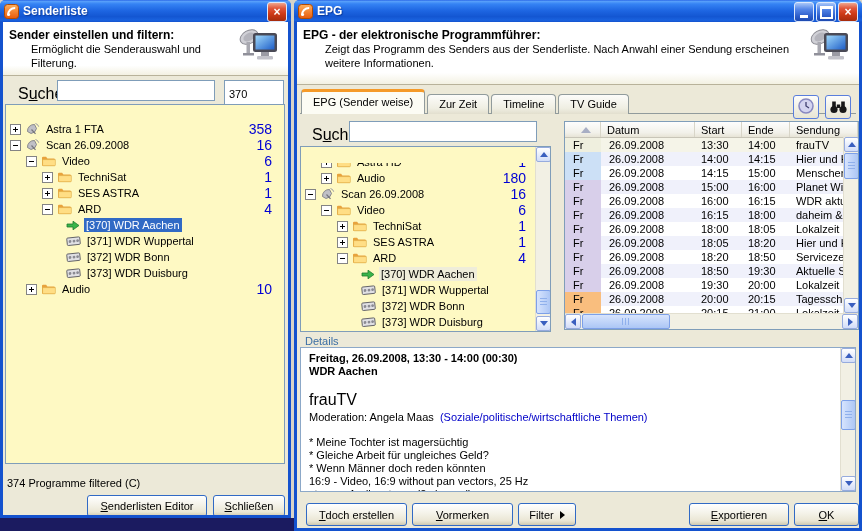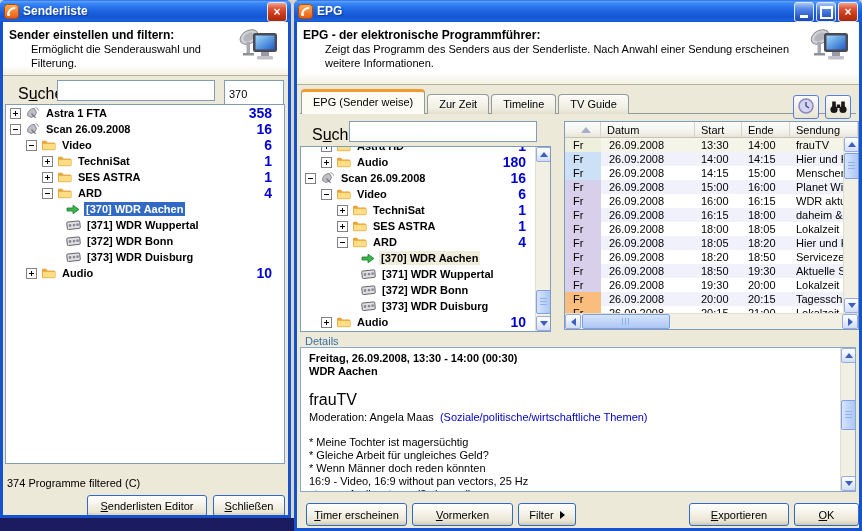--- a/index.html
+++ b/index.html
@@ -30,21 +30,21 @@
   .xpinput{position:absolute;border:1px solid #7F9DB9;background:#fff;font-size:11px;padding:2px 4px;
     font-family:"Liberation Sans","DejaVu Sans",sans-serif;box-sizing:border-box;}
   .btn{position:absolute;height:22px;border:1px solid #316AC5;border-radius:3px;font-size:11px;
     background:linear-gradient(180deg,#FFFFFF 0%,#F4F2E8 45%,#EAE6D4 80%,#CFC9B0 100%);
     display:flex;align-items:center;justify-content:center;box-sizing:border-box;
     font-family:"Liberation Sans","DejaVu Sans",sans-serif;}
   .u{text-decoration:underline;}
   .filter-arr{width:0;height:0;border-left:5px solid #000;border-top:4px solid transparent;border-bottom:4px solid transparent;margin-left:6px;}
   .slabel{position:absolute;font-size:16px;}
   
-  .treebox{position:absolute;background:#ffffff;border:1px solid #7F9DB9;overflow:hidden;padding-top:0;box-sizing:border-box;font-weight:bold;}
+  .treebox{position:absolute;background:#fef9c3;border:1px solid #7F9DB9;overflow:hidden;padding-top:16px;box-sizing:border-box;}
   .trow{position:relative;height:16px;display:flex;align-items:center;white-space:nowrap;}
   .toggle{width:9px;height:9px;border:1px solid #848484;background:#fff;position:relative;flex:0 0 9px;margin-right:4px;}
   .toggle::before{content:"";position:absolute;left:2px;top:4px;width:5px;height:1px;background:#000;}
   .toggle.plus::after{content:"";position:absolute;left:4px;top:2px;width:1px;height:5px;background:#000;}
   .tspace{flex:0 0 8px;}
   .ticon{display:inline-flex;margin-right:4px;flex:0 0 auto;}
   .tlabel{font-size:11px;padding:1px 2px;}
   .tlabel.sel{background:#316AC5;color:#fff;}
   .tlabel.seli{background:#EFEDDA;color:#000;}
   .tcount{position:absolute;font-size:14px;color:#0000D4;}
@@ -671,21 +671,21 @@
         <div class="sb-thumb" style="left:0;width:15px;top:52px;height:30px">
             <span class="thumb-grip-v"></span>
           </div>
         <div class="sb-btn" style="bottom:0;left:0">
             <span class="arr arr-down"></span>
           </div>
       </div>
     </div>
 
     <button class="btn" style="left:9px;top:481px;width:101px;height:23px">
-        <span><span class="u">T</span><span>imer erscheinen</span></span>
+        <span><span class="u">T</span><span>doch erstellen</span></span>
       </button>
     <button class="btn" style="left:115px;top:481px;width:101px;height:23px">
         <span><span class="u">V</span><span>ormerken</span></span>
       </button>
     <button class="btn" style="left:221px;top:481px;width:58px;height:23px">
         <span>Filter</span>
         <span class="filter-arr"></span>
       </button>
     <button class="btn" style="left:392px;top:481px;width:100px;height:23px">
         <span><span class="u">E</span><span>xportieren</span></span>

